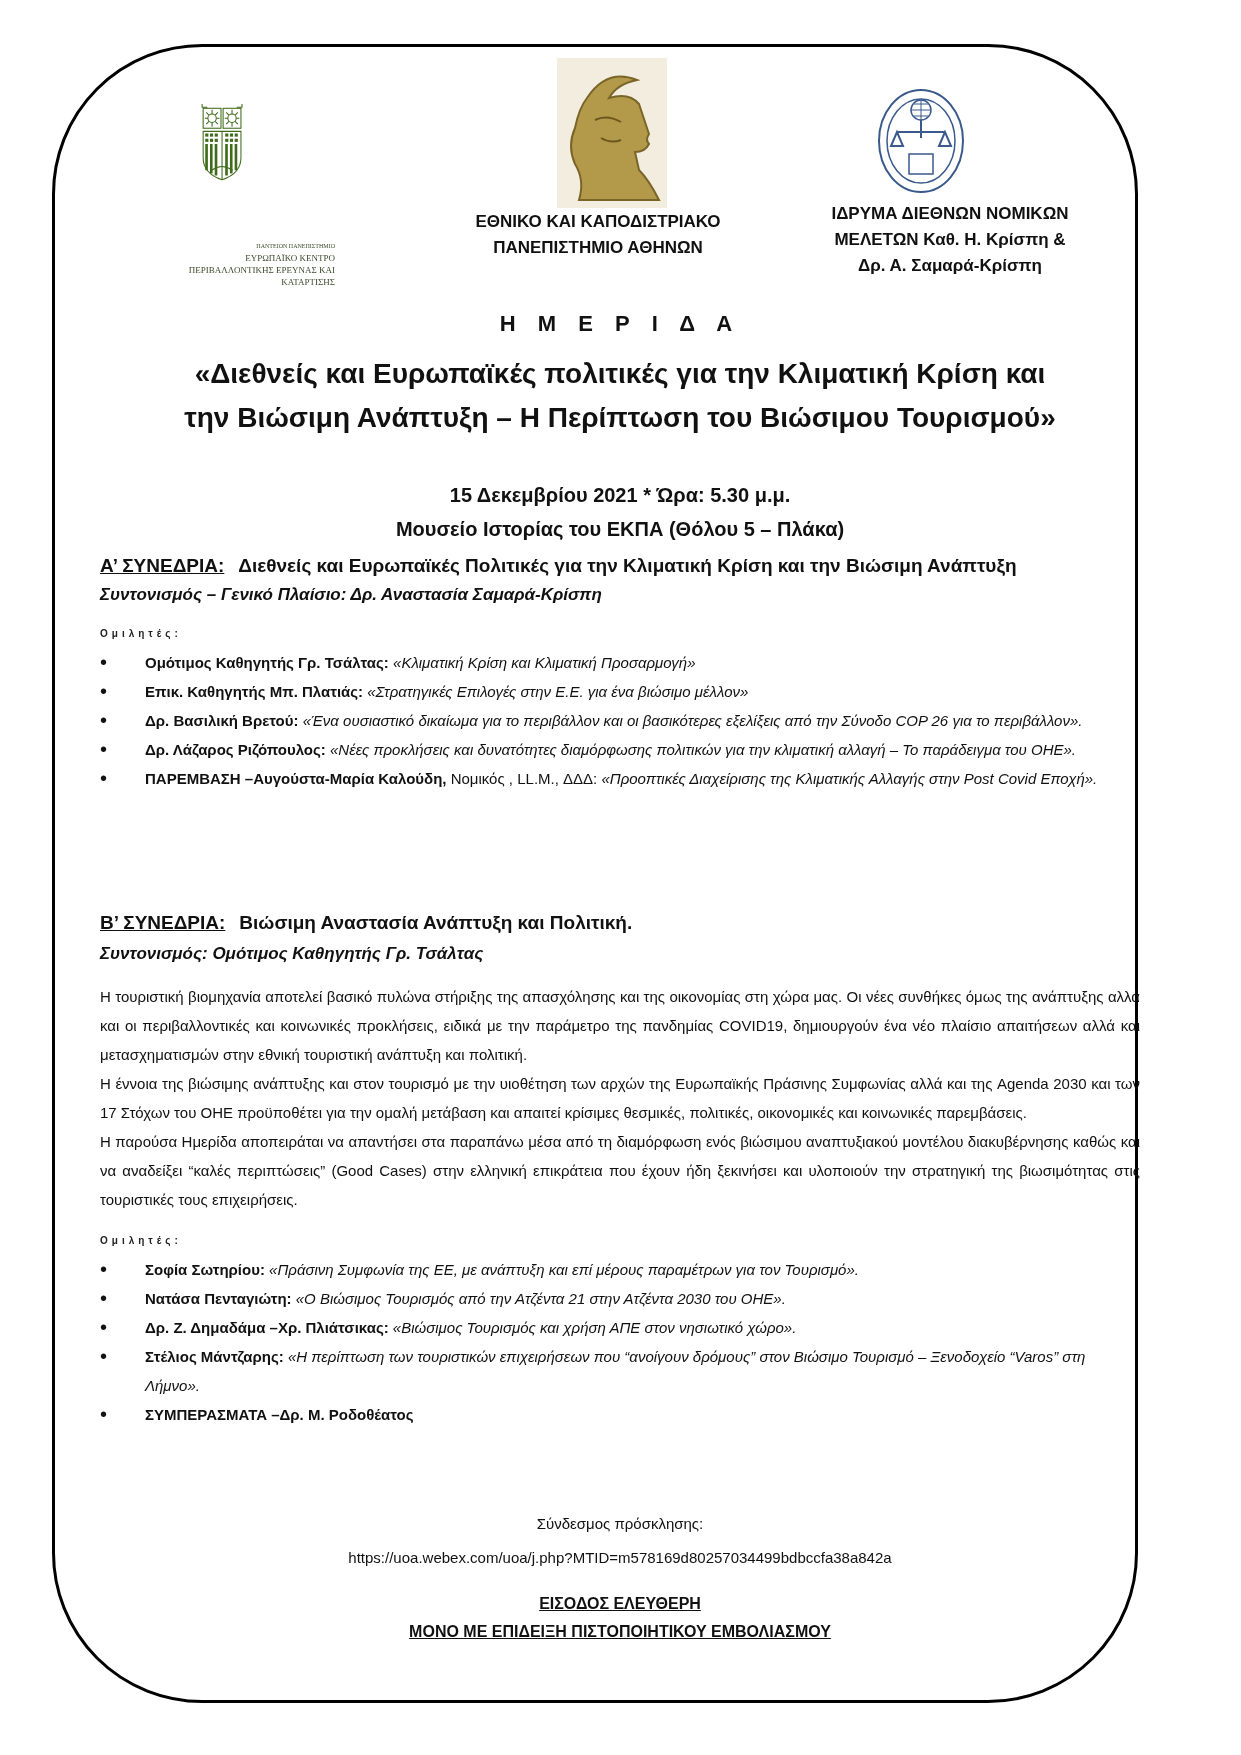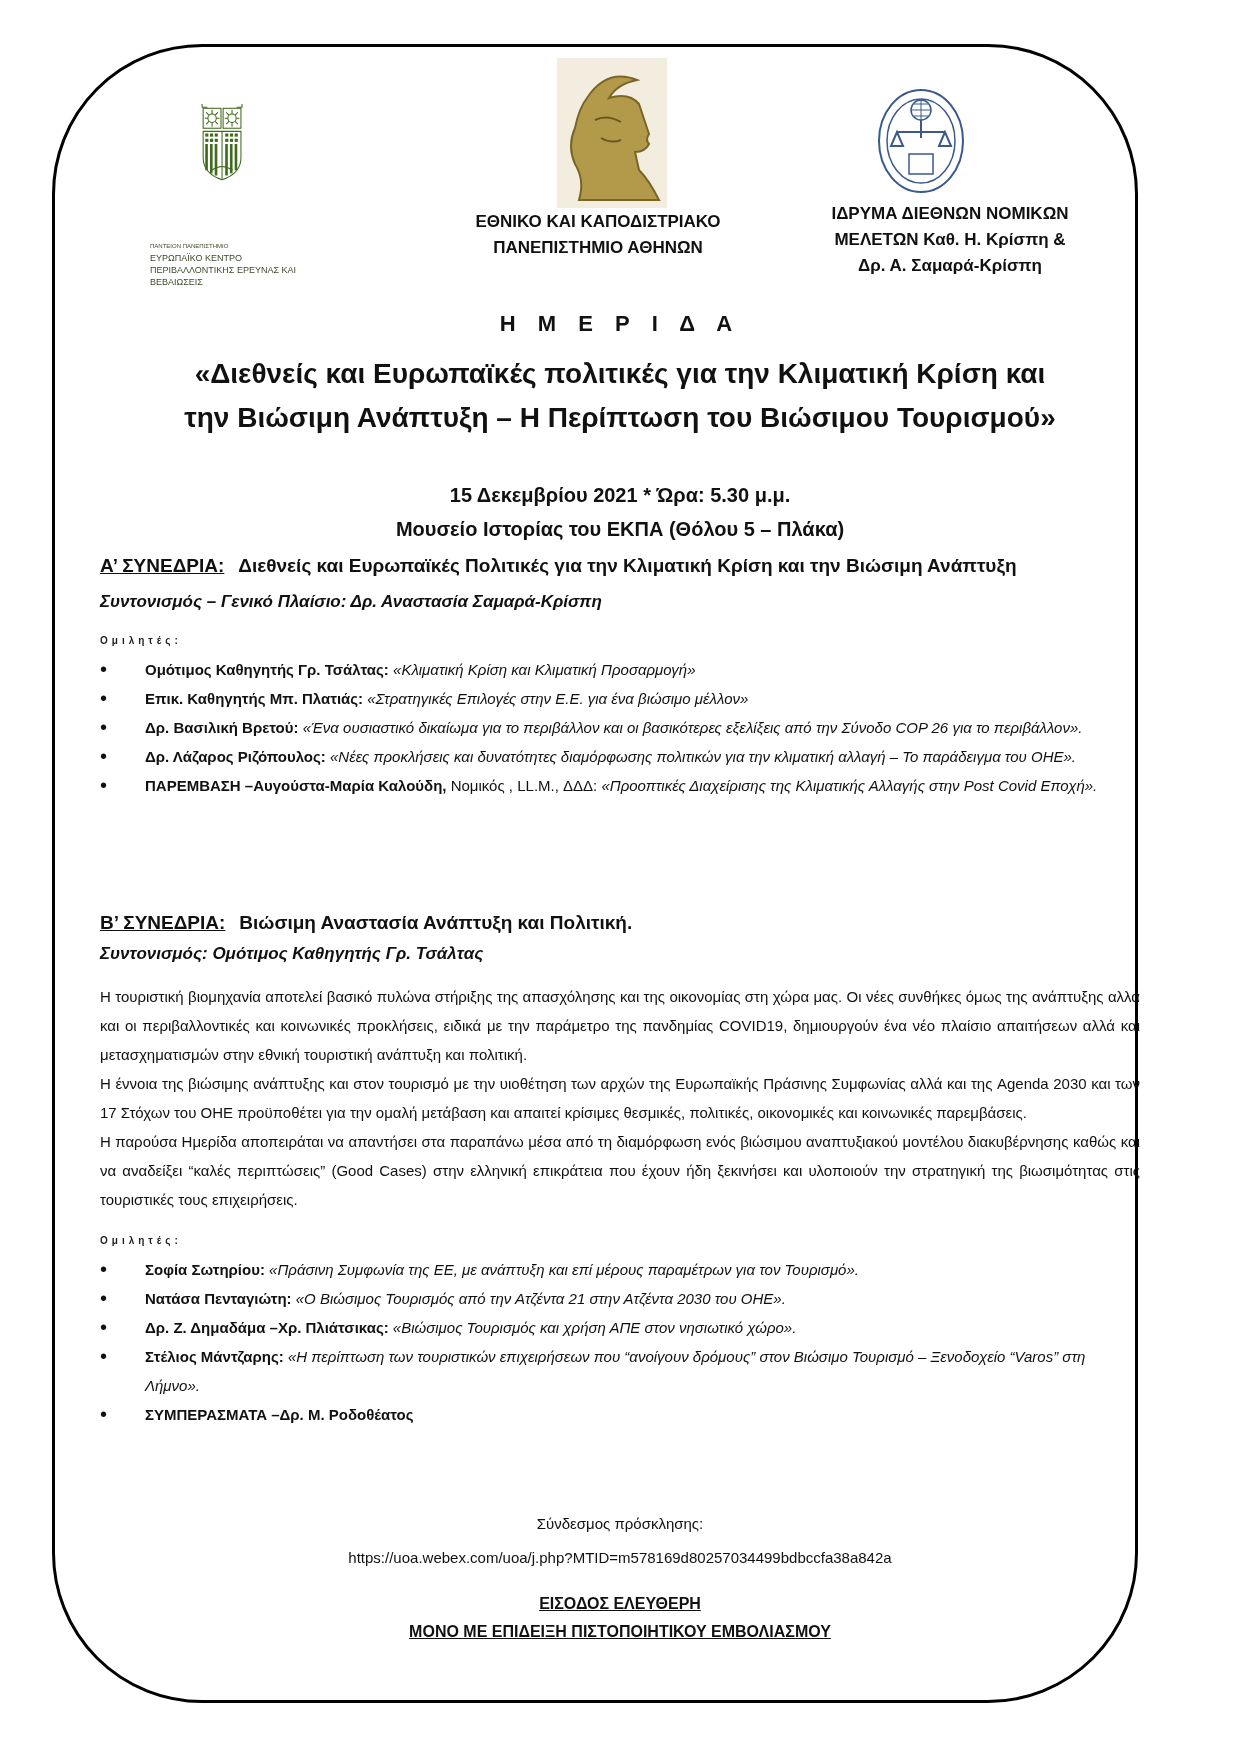--- a/index.html
+++ b/index.html
@@ -4,22 +4,22 @@
 <style>
   html, body { margin: 0; padding: 0; background: #ffffff; }
   body { width: 1241px; height: 1755px; position: relative; overflow: hidden;
          font-family: "Liberation Sans", "DejaVu Sans", sans-serif; color: #111; }
   .frame { position: absolute; left: 52px; top: 44px; width: 1086px; height: 1659px;
            border: 3px solid #000; border-radius: 150px; box-sizing: border-box; }
   .logo { position: absolute; }
   .logo-left { left: 212px; top: 78px; width: 160px; height: 225px; }
   .logo-center { left: 557px; top: 58px; width: 110px; height: 150px; }
   .logo-right { left: 928px; top: 90px; width: 88px; height: 106px; }
-  .logo-left-caption { position: absolute; left: 150px; top: 242px; width: 160px; text-align: left;
-                       font-family: Liberation Sans, sans-serif; font-size: 9px; color: #3c4a2b; line-height: 12px; }
+  .logo-left-caption { position: absolute; left: 150px; top: 242px; width: 160px; text-align: right;
+                       font-family: Liberation Serif, serif; font-size: 9px; color: #3c4a2b; line-height: 12px; }
   .logo-left-caption .small { font-size: 6px; letter-spacing: 0; }
   .inst-text { position: absolute; font-weight: bold; font-size: 17px; text-align: center; line-height: 26px; }
   .inst-center { left: 428px; top: 209px; width: 340px; }
   .inst-right { left: 800px; top: 201px; width: 300px; }
 
   .center-block { position: absolute; left: 80px; width: 1080px; text-align: center; font-weight: bold; }
   .hmerida { top: 311px; font-size: 22px; letter-spacing: 8px; }
   .title { top: 352px; font-size: 28px; line-height: 44px; padding: 0 10px; box-sizing: border-box; }
   .date { top: 478px; font-size: 20px; line-height: 34px; }
 
@@ -74,21 +74,21 @@
       <rect x="28" y="82" width="5" height="60"></rect>
     <rect x="48" y="82" width="5" height="60"></rect>
       <rect x="57" y="82" width="5" height="56"></rect>
       <rect x="66" y="82" width="5" height="50"></rect>
   </g>
 </svg>
 <div class="logo-left-caption" style="left:150px;top:240px;width:185px;">
   <div class="small">ΠΑΝΤΕΙΟΝ ΠΑΝΕΠΙΣΤΗΜΙΟ</div>
   <div>ΕΥΡΩΠΑΪΚΟ ΚΕΝΤΡΟ</div>
   <div>ΠΕΡΙΒΑΛΛΟΝΤΙΚΗΣ ΕΡΕΥΝΑΣ ΚΑΙ</div>
-  <div>ΒΕΒΑΙΩΣΕΙΣ</div>
+  <div>ΚΑΤΑΡΤΙΣΗΣ</div>
 </div>
 
 <svg class="logo logo-center" viewBox="0 0 110 150" style="left:557px;top:58px;width:110px;height:150px;">
   <rect x="0" y="0" width="110" height="150" fill="#f3ede0"></rect>
   <path d="M30 40 q20 -30 50 -18 q-20 4 -28 18 q20 -6 30 6 l10 30 q-4 6 0 10 q-4 8 -14 8 l4 18 q10 10 20 30 h-80 q6 -20 -4 -36 q-8 -18 0 -36 q4 -20 12 -30 z" fill="#b39a4a" stroke="#7a6528" stroke-width="2"></path>
   <path d="M38 62 q12 -6 26 2 M44 80 q10 6 20 2" fill="none" stroke="#6b5720" stroke-width="2"></path>
 </svg>
 <div class="inst-text inst-center">
   <div>ΕΘΝΙΚΟ ΚΑΙ ΚΑΠΟΔΙΣΤΡΙΑΚΟ</div>
   <div>ΠΑΝΕΠΙΣΤΗΜΙΟ ΑΘΗΝΩΝ</div>
@@ -115,21 +115,21 @@
 </div>
 <div class="center-block date">
   <div>15 Δεκεμβρίου 2021 * Ώρα: 5.30 μ.μ.</div>
   <div>Μουσείο Ιστορίας του ΕΚΠΑ (Θόλου 5 – Πλάκα)</div>
 </div>
 
 <div class="content" style="top:551px;">
   <div class="session-head">
     <span class="label">Α’ ΣΥΝΕΔΡΙΑ:</span><span>Διεθνείς και Ευρωπαϊκές Πολιτικές για την Κλιματική Κρίση και την Βιώσιμη Ανάπτυξη</span>
   </div>
-  <div class="coord" style="margin-top:7px;">Συντονισμός – Γενικό Πλαίσιο:  Δρ. Αναστασία Σαμαρά-Κρίσπη</div>
+  <div class="coord" style="margin-top:0;">Συντονισμός – Γενικό Πλαίσιο:  Δρ. Αναστασία Σαμαρά-Κρίσπη</div>
   <div class="speakers-label" style="margin-top:10px;">Ομιλητές:</div>
   <ul class="spk">
     <li><span class="name">Ομότιμος Καθηγητής Γρ. Τσάλτας:</span><span></span><span class="talk"> «Κλιματική Κρίση και Κλιματική Προσαρμογή»</span></li>
     <li><span class="name">Επικ. Καθηγητής Μπ. Πλατιάς:</span><span></span><span class="talk"> «Στρατηγικές Επιλογές στην Ε.Ε. για ένα βιώσιμο μέλλον»</span></li>
     <li><span class="name">Δρ. Βασιλική Βρετού:</span><span></span><span class="talk"> «Ένα ουσιαστικό δικαίωμα για το περιβάλλον και οι βασικότερες εξελίξεις από την Σύνοδο COP 26 για το περιβάλλον».</span></li>
     <li><span class="name">Δρ. Λάζαρος Ριζόπουλος:</span><span></span><span class="talk"> «Νέες προκλήσεις και δυνατότητες διαμόρφωσης πολιτικών για την κλιματική αλλαγή – Το παράδειγμα του ΟΗΕ».</span></li>
     <li><span class="name">ΠΑΡΕΜΒΑΣΗ –Αυγούστα-Μαρία Καλούδη,</span><span> Νομικός , LL.M., ΔΔΔ: </span><span class="talk">«Προοπτικές Διαχείρισης της Κλιματικής Αλλαγής στην Post Covid Εποχή».</span></li>
   </ul>
 </div>
 

